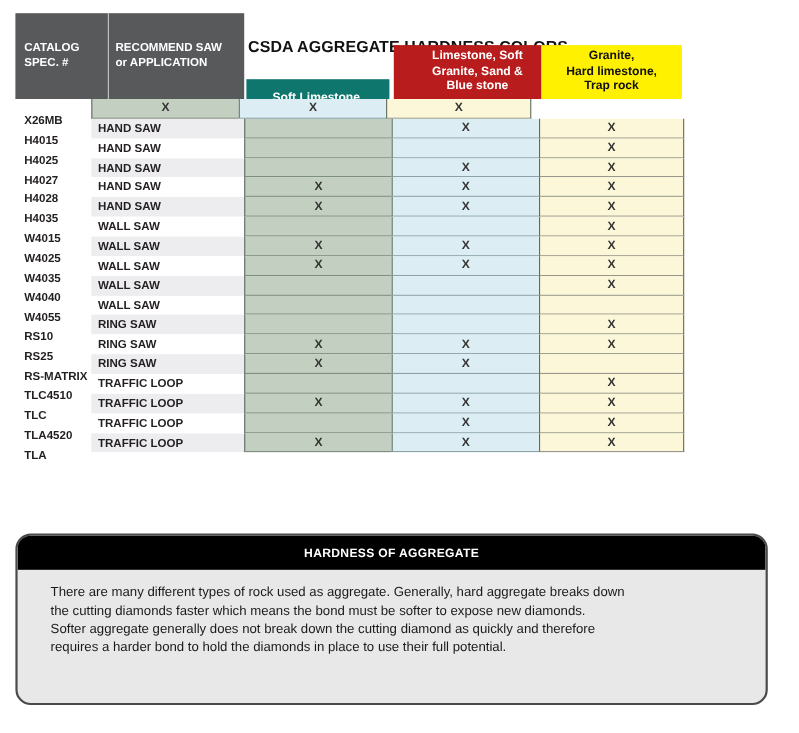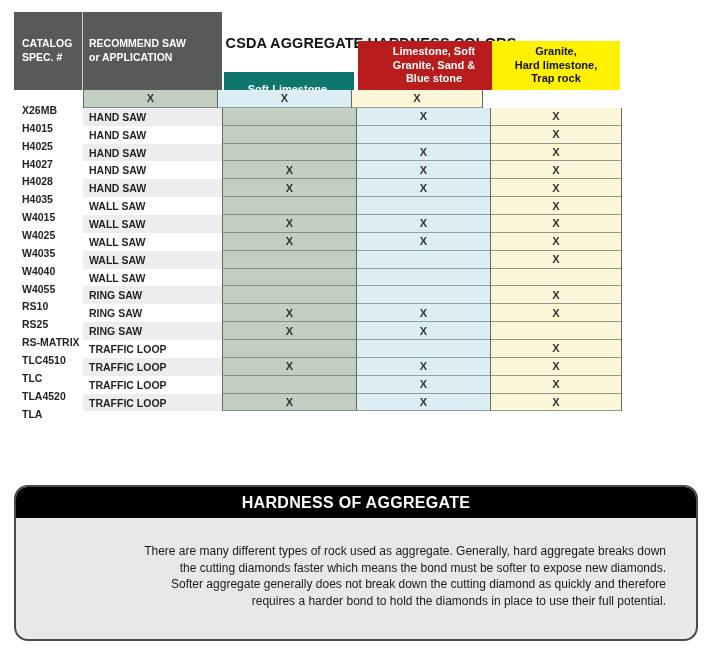--- a/index.html
+++ b/index.html
@@ -6,21 +6,21 @@
   html,body { background:#ffffff; }
   body { font-family:"Liberation Sans", sans-serif; }
   .page { position:relative; width:726px; height:666px; background:#ffffff; overflow:hidden; }
 
   
   .tablewrap { position:absolute; left:14px; top:12px; width:608px; }
 
   .corner { position:absolute; left:0; top:0; width:208px; height:78px; background:#58595B; display:flex; }
   .corner-cell { display:flex; flex-direction:column; justify-content:center; color:#ffffff;
                  font-size:10.5px; font-weight:bold; line-height:1.3; white-space:pre-line; }
-  .corner-cell.cat { width:69px; padding-left:8px; border-right:1.5px solid #c9c9cb; }
+  .corner-cell.cat { width:85px; padding-left:8px; border-right:1.5px solid #c9c9cb; }
   .corner-cell.app { flex:1; padding-left:6px; }
 
   .main-title { position:absolute; left:208px; top:23px; width:298px; text-align:center;
                 font-size:14.5px; font-weight:bold; color:#121212; letter-spacing:0.1px; }
 
   .ch { position:absolute; top:29px; height:49px; display:flex; align-items:center; justify-content:center;
         text-align:center; font-weight:bold; font-size:11px; line-height:1.25; white-space:pre-line; }
   .ch.green  { left:210px; width:130px; background:#0f766e; color:#ffffff;margin-top:31px; }
   .ch.cyan   { left:344px; width:152px; background:#b91c1c; color:#ffffff; }
   .ch.yellow { left:478px; width:128px; background:#FFF100; color:#111111; }
@@ -35,22 +35,22 @@
   .cell.mark { justify-content:center; font-weight:bold; font-size:11px; color:#333333; }
   .cell.c0 { width:134px; background:#C3CFC0; border-left:1px solid #5E6B62; border-bottom:1px solid #7F8E83; }
   .cell.c1 { width:134px; background:#DCEEF4; border-left:1px solid #5E6B62; border-bottom:1px solid #8CA2A8; }
   .cell.c2 { width:132px; background:#FCF7D8; border-left:1px solid #5E6B62;
              border-right:1px solid #5E6B62; border-bottom:1px solid #97978C; }
 
   
   .infobox { position:absolute; left:14px; top:485px; width:684px; height:156px;
              border:2px solid #4A4A4A; border-radius:14px; background:#E8E8E8; overflow:hidden; }
   .info-header { height:31px; background:#000000; color:#ffffff; display:flex; align-items:center;
-                 justify-content:center; font-weight:bold; font-size:16px; letter-spacing:0.3px; }
-  .info-body { padding:25px 30px 0 30px; text-align:right; font-size:12px; line-height:16.5px;
+                 justify-content:center; font-weight:bold; font-size:11px; letter-spacing:0.3px; }
+  .info-body { padding:12px 30px 0 30px; text-align:left; font-size:12px; line-height:16.5px;
                color:#1a1a1a; white-space:pre-line; }
 </style>
 </head>
 <body>
 
 <div class="page">
 
   <div class="tablewrap">
 
     <div class="corner">

